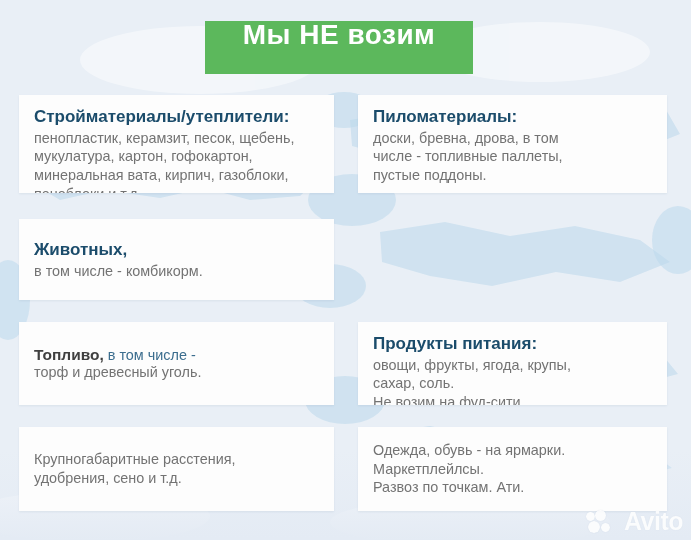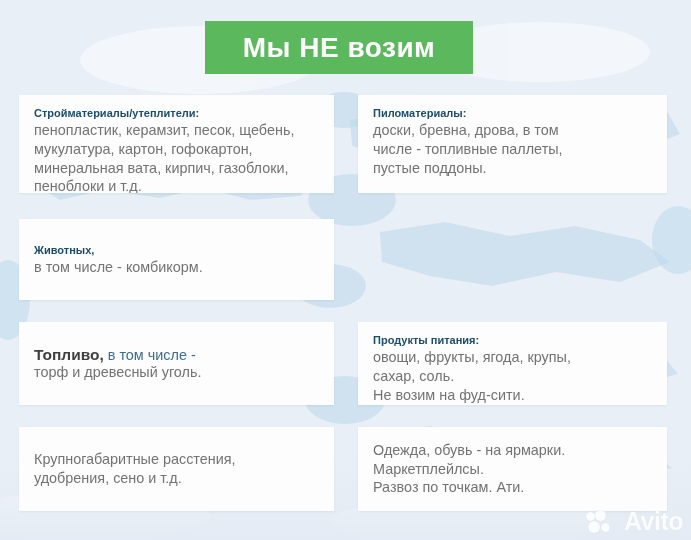--- a/index.html
+++ b/index.html
@@ -52,21 +52,20 @@
 
   
   .banner {
     position: absolute;
     left: 205px;
     top: 21px;
     width: 268px;
     height: 53px;
     background: #5cb85c;
     display: flex;
-    align-items: center;
     justify-content: center;
   }
   .banner-text {
     color: #ffffff;
     font-size: 28px;
     font-weight: bold;
     letter-spacing: 0.5px;
     line-height: 1;
     white-space: nowrap;
   }
@@ -100,21 +99,21 @@
     flex-direction: column;
     justify-content: center;
     padding-top: 4px;
     padding-bottom: 4px;
   }
 
   .c-title {
     display: block;
     color: #1b4c6b;
     font-weight: bold;
-    font-size: 11px;
+    font-size: 17px;
     line-height: 1.28;
     margin: 0 0 1px 0;
   }
   .c-body {
     display: block;
     color: #737373;
     font-size: 14.4px;
     line-height: 1.30;
     margin: 0;
     white-space: pre-line;

